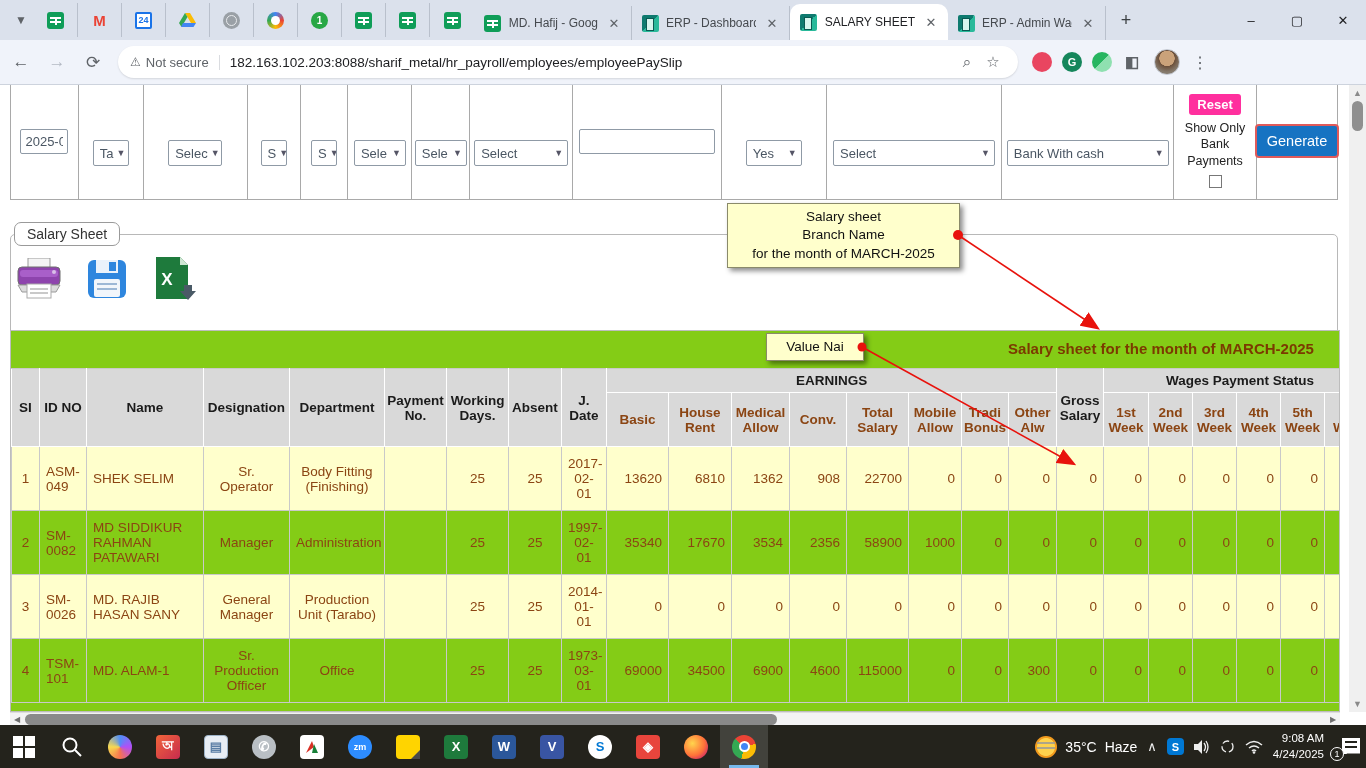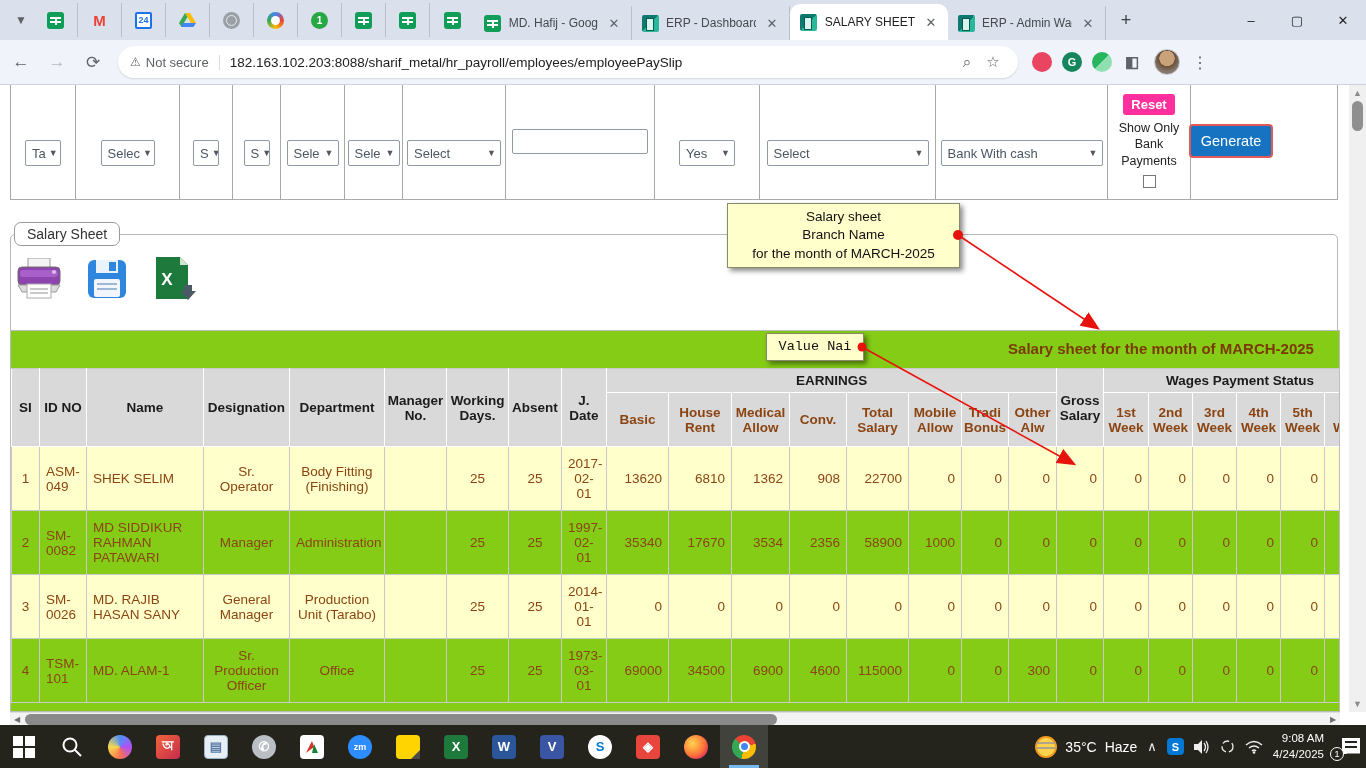--- a/index.html
+++ b/index.html
@@ -81,21 +81,21 @@
   table.salary { border-collapse:collapse; table-layout:fixed; width:1365px; }
   table.salary th, table.salary td { border:1px solid #c9c9c9; overflow:hidden; }
   table.salary th { background:#d9d9d9; color:#1b1b1b; font-size:13.5px; font-weight:bold; text-align:center; border-color:#fff; border-top-color:#c9c9c9; padding:2px; }
   table.salary th.brown { color:#8b4513; }
   table.salary td { font-size:13.5px; color:#8b4513; padding:2px 6px; height:64px; }
   tr.yellow td { background:#ffffcc; }
   td.al { text-align:left; } td.ac { text-align:center; } td.ar { text-align:right; }
 
   .tooltip { position:absolute; background:#ffffcc; border:1px solid #8a8a6a; box-shadow:3px 3px 5px rgba(0,0,0,.45); color:#111; font-size:13.5px; text-align:center; z-index:20; display:flex; align-items:center; justify-content:center; line-height:1.35; }
   .tt-branch { left:727px; top:118px; width:233px; height:65px; }
-  .tt-value { left:766px; top:248px; width:98px; height:28px;font-family:Liberation Mono, monospace; }
+  .tt-value { left:766px; top:248px; width:98px; height:28px; }
   .annot-svg { position:absolute; left:0; top:0; width:1366px; height:640px; pointer-events:none; z-index:21; }
 
   
   .taskbar { position:absolute; left:0; top:725px; width:1366px; height:43px; background:#24231c; display:flex; align-items:center; }
   .tb-apps { display:flex; align-items:center; height:43px; }
   .tbi { width:48px; height:43px; display:flex; align-items:center; justify-content:center; position:relative; }
   .tbi.active { background:rgba(255,255,255,.14); }
   .tbi.active::after { content:""; position:absolute; left:9px; right:9px; bottom:0; height:3px; background:#76b9ed; }
   .appic { width:24px; height:24px; border-radius:4px; display:flex; align-items:center; justify-content:center; font-size:13px; font-weight:bold; color:#fff; }
   .tray { position:absolute; right:6px; top:0; height:43px; display:flex; align-items:center; gap:10px; color:#fff; }
@@ -207,20 +207,23 @@
         <span class="ext ext-puzzle">◧</span>
       </span>
     </div>
   <div class="avatar"></div>
   <div class="kebab">⋮</div>
 </div>
 
 <div class="page">
 
   <div class="filter-panel" id="filterrow">
+      <div class="fcell" style="width: 68px;">
+        <input class="finput" style="width: 48px;" value="2025-0">
+      </div>
       <div class="fcell" style="width: 65px;">
         <div class="fsel" style="width:36px">
           <span>Ta</span>
           <span class="chev">▼</span>
         </div>
       </div>
       <div class="fcell" style="width: 104px;">
         <div class="fsel" style="width:54px">
           <span>Selec</span>
           <span class="chev">▼</span>
@@ -353,21 +356,21 @@
           <col style="width:44px">
           <col style="width:52px">
         </colgroup>
         <thead>
           <tr>
             <th rowspan="2">SI</th>
             <th rowspan="2">ID NO</th>
             <th rowspan="2">Name</th>
             <th rowspan="2">Designation</th>
             <th rowspan="2">Department</th>
-            <th rowspan="2">Manager No.</th>
+            <th rowspan="2">Payment No.</th>
             <th rowspan="2">Working Days.</th>
             <th rowspan="2">Absent</th>
             <th rowspan="2">J. Date</th>
             <th colspan="8" style="height:24px">EARNINGS</th>
             <th rowspan="2">Gross Salary</th>
             <th colspan="6">Wages Payment Status</th>
           </tr>
           <tr>
             <th class="brown" style="height:54px">Basic</th>
             <th class="brown" style="height:54px">House Rent</th>

